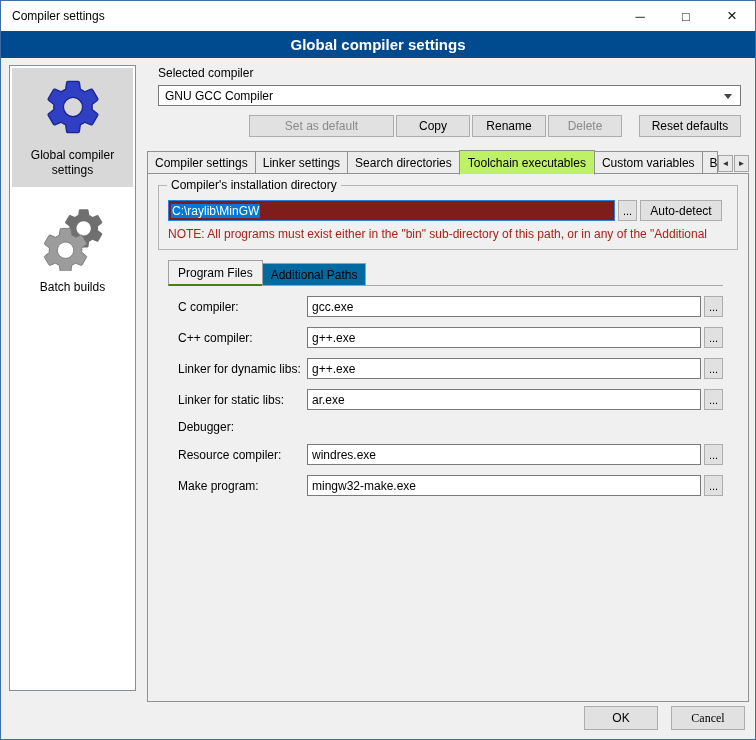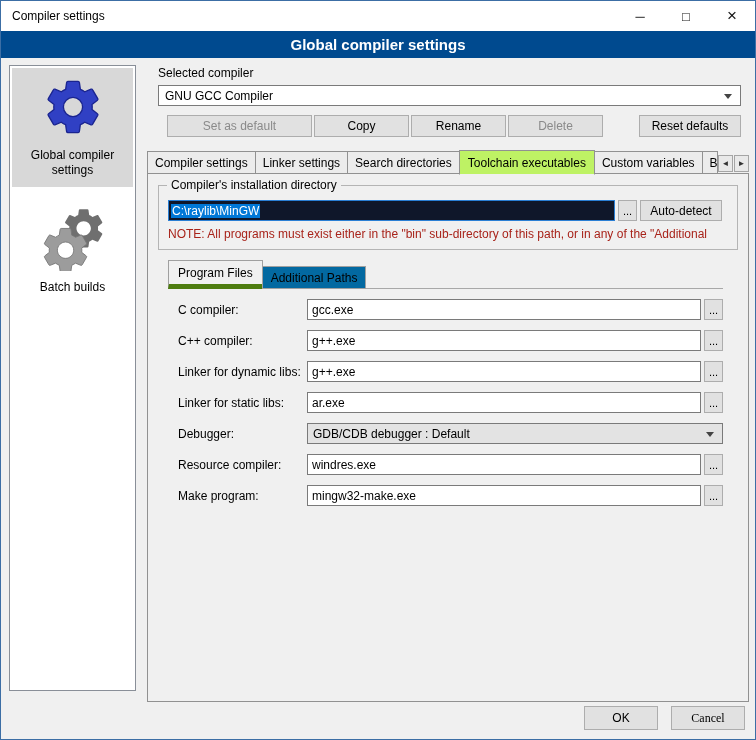--- a/index.html
+++ b/index.html
@@ -40,21 +40,21 @@
   .combo { margin:5px 8px 0 11px; height:21px; border:1px solid #7a7a7a; background:#fff;
            display:flex; align-items:center; padding:0 6px; position:relative; }
   .combo-arrow, .sel-arrow { width:0; height:0; border-left:4px solid transparent;
            border-right:4px solid transparent; border-top:5px solid #444;
            position:absolute; right:8px; top:8px; }
 
   .btn-row { display:flex; justify-content:flex-end; margin:9px 8px 0 11px; gap:2px; }
   .btn { height:22px; background:#e1e1e1; border:1px solid #adadad; font-size:12px;
          display:flex; align-items:center; justify-content:center; cursor:default; }
   .btn.disabled { color:#8a8a8a; }
-  .w-setdef { width:145px; } .w-74 { width:95px; } .w-reset { width:102px; margin-left:34px; }
+  .w-setdef { width:145px; } .w-74 { width:74px; } .w-reset { width:102px; margin-left:15px; }
 
   
   .tabstrip { display:flex; align-items:flex-end; margin-top:13px; position:relative;
               padding-right:32px; z-index:2; }
   .tab { padding:4px 7px 3px; background:#ececec; border:1px solid #919191; margin-right:-1px;
          white-space:nowrap; }
   .tab.active { background:#bef264; padding:5px 8px 4px; margin-bottom:-1px;
                 border-bottom:1px solid #f0f0f0; z-index:3; }
   .tab.cut { width:47px; overflow:hidden; }
   .tab-arrows { position:absolute; right:0; bottom:2px; display:flex; gap:1px; }
@@ -62,33 +62,33 @@
                font-size:8px; display:flex; align-items:center; justify-content:center; color:#333; }
 
   .panel { border:1px solid #919191; background:#f0f0f0; height:529px; margin-top:-1px;
            position:relative; z-index:1; }
 
   
   .groupbox { margin:11px 10px 0 10px; border:1px solid #b4b4b4; position:relative;
               padding:14px 15px 8px 9px; }
   .groupbox-title { position:absolute; top:-8px; left:8px; background:#f0f0f0; padding:0 4px; }
   .dir-row { display:flex; align-items:center; }
-  .dir-input { flex:1; height:21px; border:1px solid #2a7fd4; background:#0f172a;
+  .dir-input { flex:1; height:21px; border:1px solid #2a7fd4; background:#7f1d1d;
                display:flex; align-items:center; padding:0 2px; overflow:hidden; }
   .dir-sel { background:var(--selection,#0078d7); color:#fff; padding:0 1px; white-space:pre; }
   .browse { width:19px; height:21px; margin-left:3px; font-size:11px; }
   .autodetect { width:82px; height:21px; margin-left:3px; }
   .note { color:var(--note_text,#b22222); margin-top:6px; white-space:nowrap; overflow:hidden; }
 
   
   .subtabstrip { display:flex; align-items:flex-end; margin:10px 25px 0 20px;
                  border-bottom:1px solid #a8a8a8; position:relative; }
   .subtab { padding:4px 8px 3px; background:#0369a1; border:1px solid #a0a0a0; margin-right:-1px;
             margin-bottom:-1px; }
-  .subtab.active { background:#f0f0f0; border-bottom:5px solid #4d7c0f; padding:5px 9px 4px; }
+  .subtab.active { background:#f0f0f0; border-bottom:2px solid #4d7c0f; padding:5px 9px 4px; }
 
   
   .form { margin:10px 25px 0 20px; }
   .frow { display:flex; align-items:center; margin-bottom:10px; }
   .frow .flabel { width:139px; padding-left:10px; flex:none; }
   .finput { flex:1; height:21px; border:1px solid #7a7a7a; background:#fff; padding:0 4px;
             font-family:"Liberation Sans", sans-serif; font-size:12px; }
   .fselect { flex:1; height:21px; border:1px solid #7a7a7a; background:#e3e3e3;
              display:flex; align-items:center; padding:0 5px; position:relative; }
   .fselect .sel-arrow { top:8px; }
@@ -211,24 +211,20 @@
             <input class="finput" value="g++.exe" style="">
             <div class="btn browse">...</div>
           </div>
           <div class="frow">
             <span class="flabel">Linker for static libs:</span>
             <input class="finput" value="ar.exe" style="">
             <div class="btn browse">...</div>
           </div>
           <div class="frow">
             <span class="flabel">Debugger:</span>
-            <div class="fselect">
-              <span>GDB/CDB debugger : Default</span>
-              <span class="sel-arrow"></span>
-            </div>
           </div>
           <div class="frow">
             <span class="flabel">Resource compiler:</span>
             <input class="finput" value="windres.exe" style="">
             <div class="btn browse">...</div>
           </div>
           <div class="frow">
             <span class="flabel">Make program:</span>
             <input class="finput" value="mingw32-make.exe" style="">
             <div class="btn browse">...</div>

